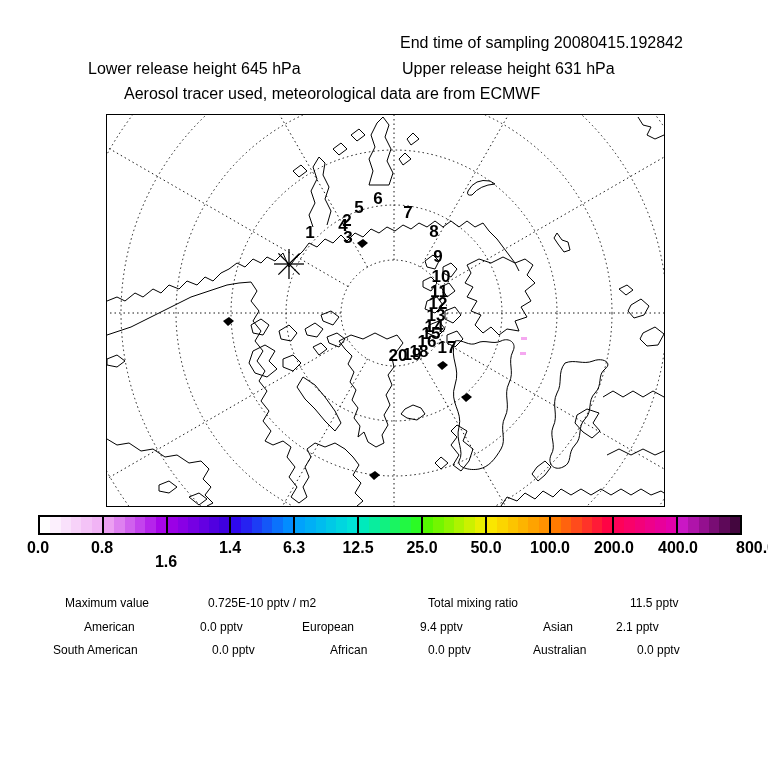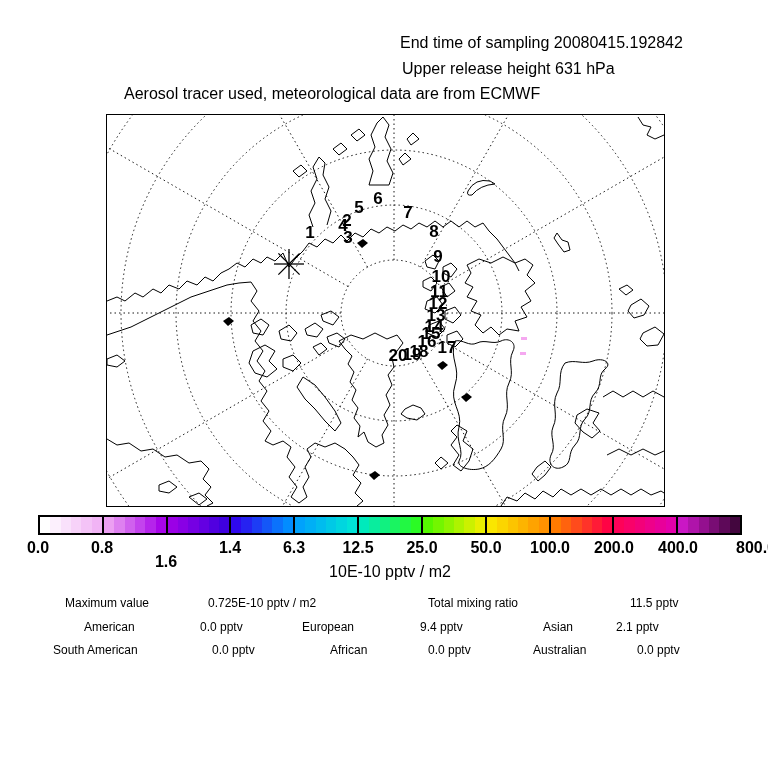--- a/index.html
+++ b/index.html
@@ -21,20 +21,21 @@
   #cb-ticks span{position:absolute;transform:translateX(-50%);font-size:16px;font-weight:bold;}
   #cb-unit{position:absolute;left:38px;top:563px;width:704px;text-align:center;font-size:16px;}
   .stat{font-size:12px;}
 </style>
 </head>
 <body>
 
 <div id="page">
 
   <div class="abs hline" style="left:400px;top:34px">End time of sampling 20080415.192842</div>
+  <div class="abs hline" style="left:88px;top:60px">Lower release height  645 hPa</div>
   <div class="abs hline" style="left:402px;top:60px">Upper release height  631 hPa</div>
   <div class="abs hline" style="left:124px;top:85px">Aerosol tracer used, meteorological data are from ECMWF</div>
 
   <div id="map-box">
     <svg id="map-svg" width="557" height="391" viewBox="0 0 557 391">
       <g id="graticule" stroke="#000" stroke-width="0.9" fill="none" stroke-dasharray="1.5 3">
           <circle cx="287" cy="198" r="53"></circle>
           <circle cx="287" cy="198" r="108"></circle>
           <circle cx="287" cy="198" r="163"></circle>
           <circle cx="287" cy="198" r="218"></circle>
@@ -135,21 +136,20 @@
       <span style="left: 192px;">1.4</span>
       <span style="left: 256px;">6.3</span>
       <span style="left: 320px;">12.5</span>
       <span style="left: 384px;">25.0</span>
       <span style="left: 448px;">50.0</span>
       <span style="left: 512px;">100.0</span>
       <span style="left: 576px; text-align: right;">200.0</span>
       <span style="left: 640px;">400.0</span>
       <span style="left: 704px; margin-left: 14px;">800.0</span>
     </div>
-  <div id="cb-unit">10E-10 pptv / m2</div>
 
   <div class="abs stat" style="left:65px;top:596px">Maximum value</div>
   <div class="abs stat" style="left:208px;top:596px">0.725E-10 pptv / m2</div>
   <div class="abs stat" style="left:428px;top:596px">Total mixing ratio</div>
   <div class="abs stat" style="left:630px;top:596px">11.5 pptv</div>
 
   <div class="abs stat" style="left:84px;top:620px">American</div>
   <div class="abs stat" style="left:200px;top:620px">0.0 pptv</div>
   <div class="abs stat" style="left:302px;top:620px">European</div>
   <div class="abs stat" style="left:420px;top:620px">9.4 pptv</div>

